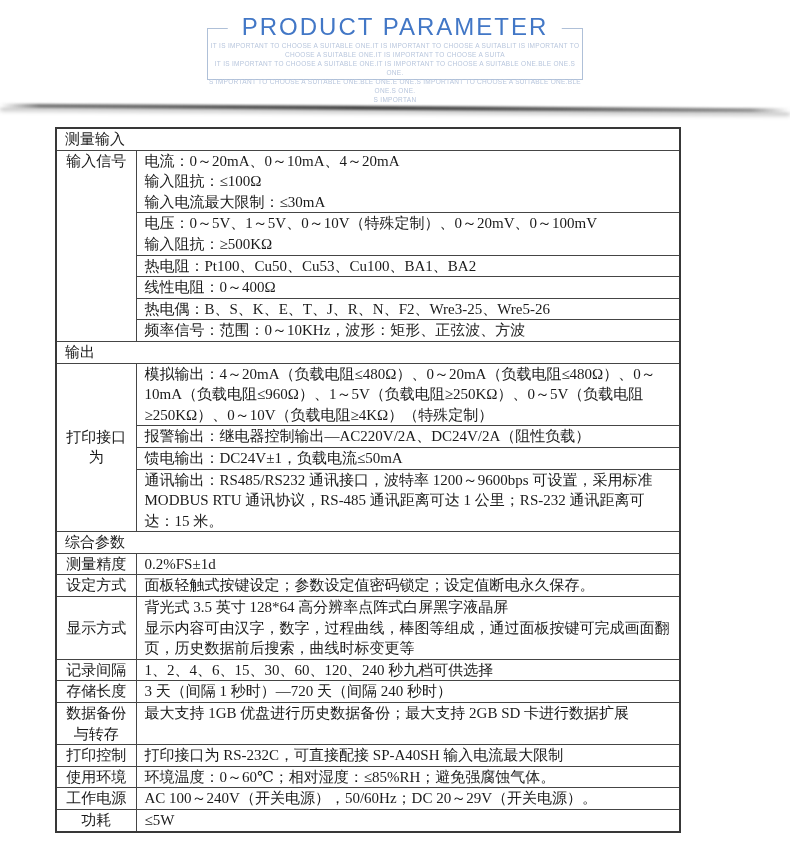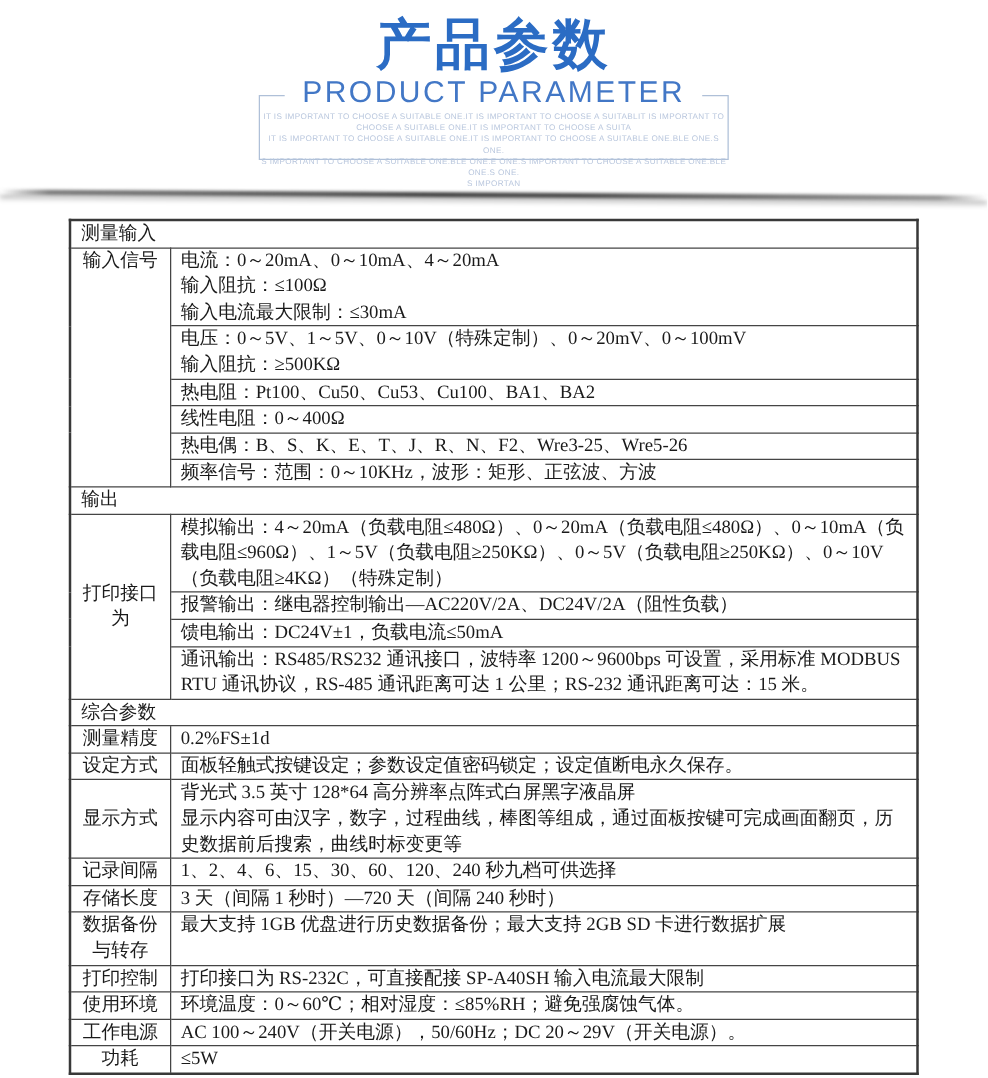--- a/index.html
+++ b/index.html
@@ -35,21 +35,21 @@
     background:linear-gradient(to right,
       rgba(70,70,70,0) 0%,rgba(70,70,70,0.7) 5%,rgba(40,40,40,0.88) 45%,
       rgba(45,45,45,0.85) 60%,rgba(80,80,80,0.6) 95%,rgba(80,80,80,0) 100%);
     box-shadow:0 3px 4px rgba(0,0,0,0.28);
     filter:blur(1.1px);
     transform:rotate(0.35deg);
   }
   
   table.spec{
     border-collapse:collapse;table-layout:fixed;
-    width:680px;margin:9px 0 0 55px;
+    width:626px;margin:9px 0 0 55px;
     border:2px solid #383838;
   }
   col.c-label{width:80px;}
   td{
     border:1px solid #454545;
     font-size:15px;line-height:20.6px;
     padding:0 8px;vertical-align:middle;
     word-break:break-word;
   }
   td.sec{text-align:left;font-size:15px;}
@@ -57,21 +57,20 @@
   td.lbl.top{vertical-align:top;}
   td.val.top{vertical-align:top;}
   td.val div{line-height:20.6px;}
 </style>
 </head>
 <body>
 
 <div class="page">
 
   <div class="header">
-    <div class="main-title">产品参数</div>
     <div class="tagline-box">
       <div class="subtitle">PRODUCT PARAMETER</div>
       <div class="tagline">
         <div>IT IS IMPORTANT TO CHOOSE A SUITABLE ONE.IT IS IMPORTANT TO CHOOSE A SUITABLIT IS IMPORTANT TO CHOOSE A SUITABLE ONE.IT IS IMPORTANT TO CHOOSE A SUITA</div>
         <div>IT IS IMPORTANT TO CHOOSE A SUITABLE ONE.IT IS IMPORTANT TO CHOOSE A SUITABLE ONE.BLE ONE.S ONE.</div>
         <div>S IMPORTANT TO CHOOSE A SUITABLE ONE.BLE ONE.E ONE.S IMPORTANT TO CHOOSE A SUITABLE ONE.BLE ONE.S ONE.</div>
         <div>S IMPORTAN</div>
       </div>
     </div>
   </div>

